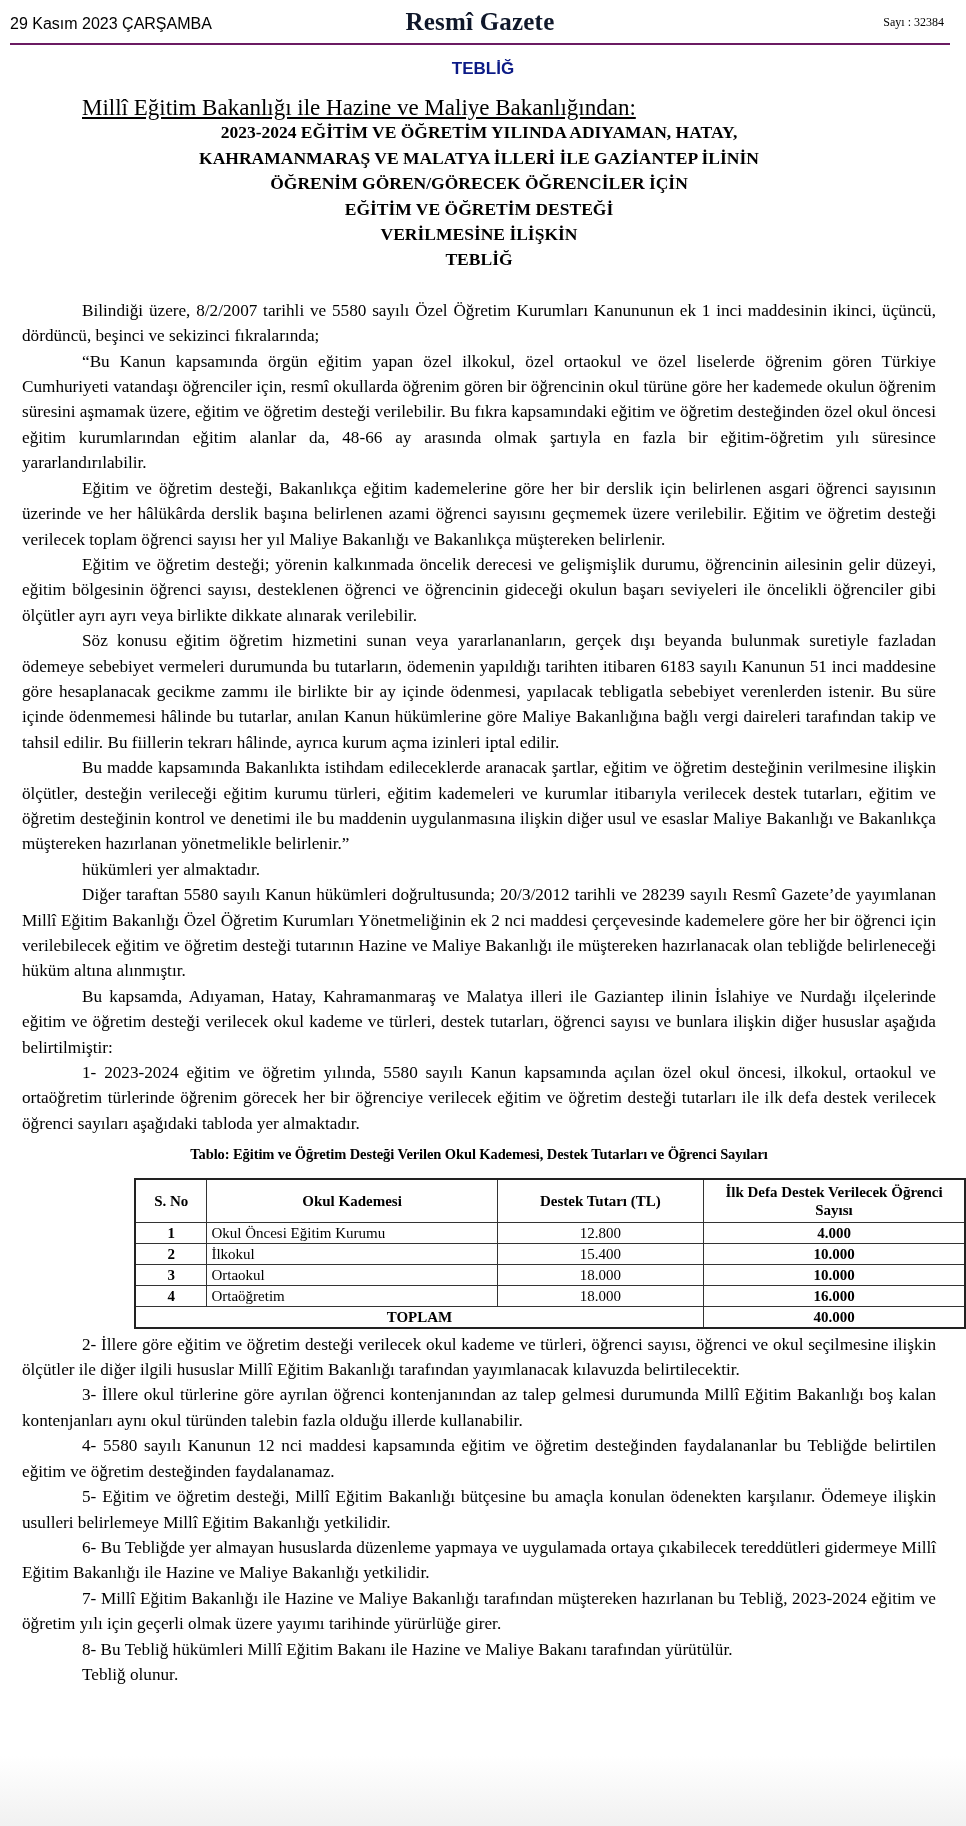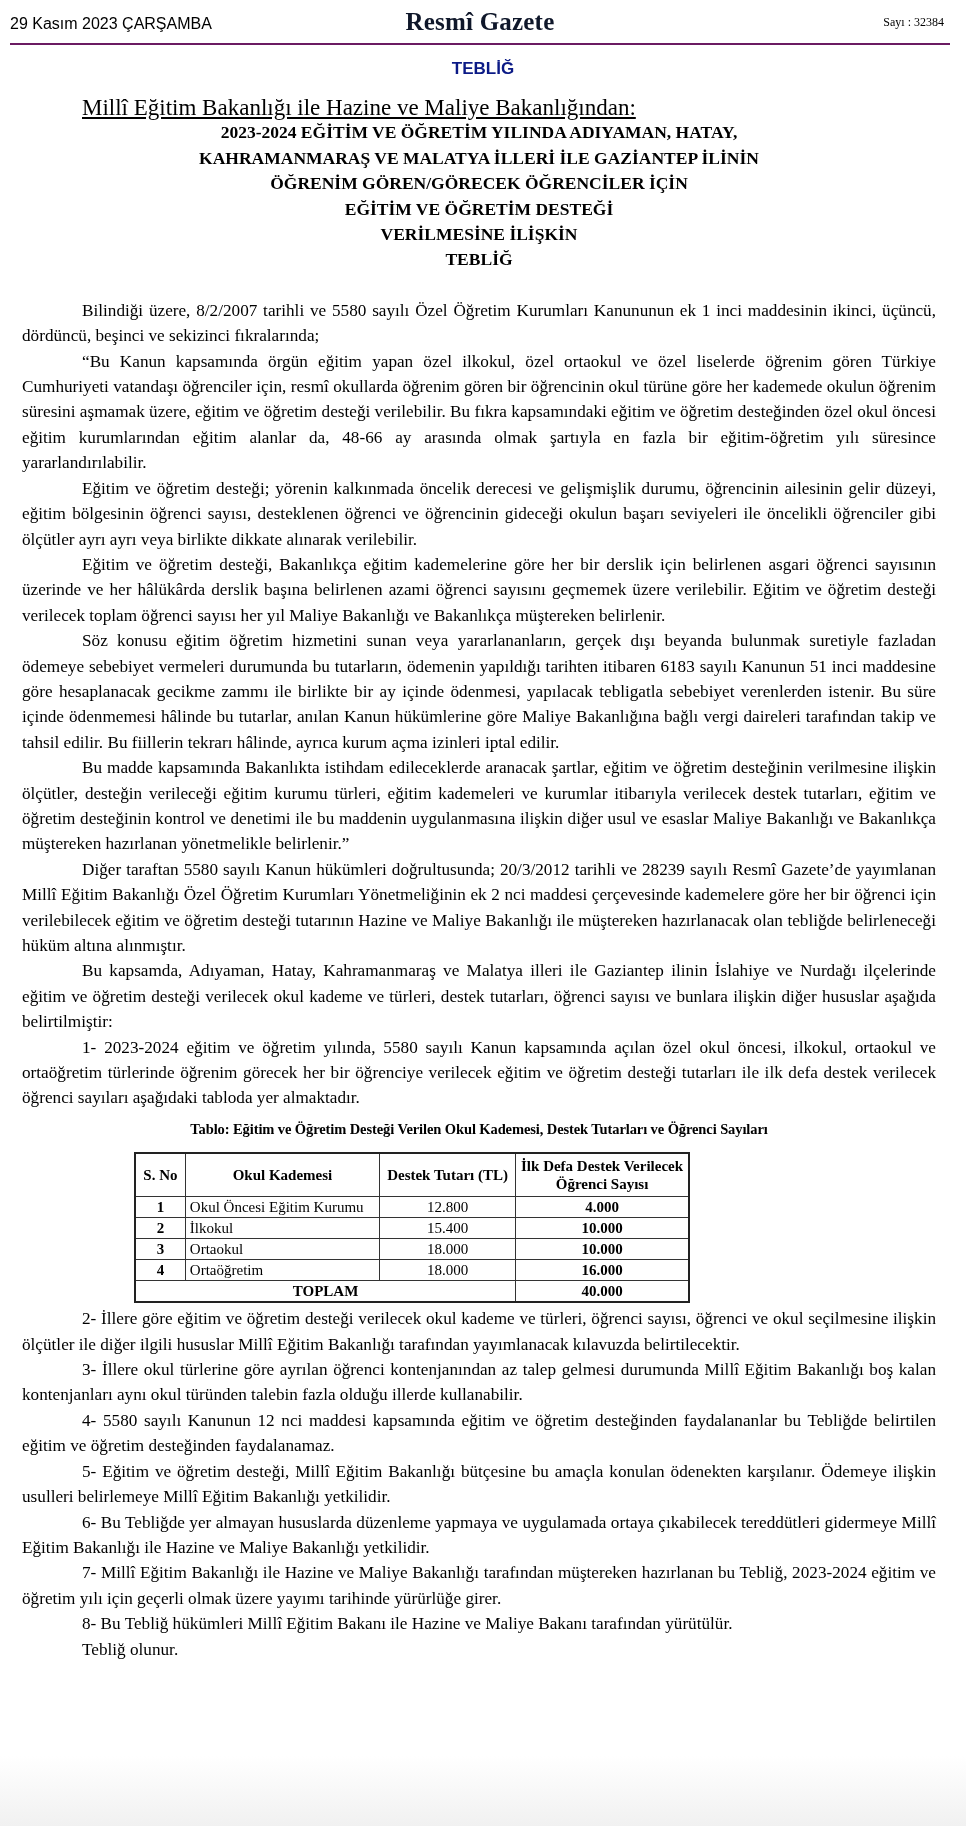--- a/index.html
+++ b/index.html
@@ -55,21 +55,21 @@
     text-align: center; font-weight: bold; font-size: 17.5px; line-height: 25.4px;
     margin-bottom: 25px;
   }
   .doc-title div { white-space: nowrap; }
   p { margin: 0; text-indent: 60px; }
   .tbl-caption {
     text-align: center; font-weight: bold; font-size: 14.5px;
     margin: 6px 0 10px 0; letter-spacing: -0.1px;
   }
   table.support {
-    margin-left: 112px; width: 556px; border-collapse: collapse;
+    margin-left: 112px; width: 832px; border-collapse: collapse;
     font-size: 15px; line-height: 18px; border: 2px solid #222; padding-left: 25px;
   }
   table.support th, table.support td {
     border: 1.5px solid #333; padding: 0 4px;
   }
   table.support th { font-weight: bold; height: 42px; text-align: center; }
   table.support td { height: 20px; }
   table.support td.c { text-align: center; }
   table.support td.l { text-align: left; }
   table.support td.b { font-weight: bold; text-align: center; }
@@ -94,24 +94,25 @@
     <div>2023-2024 EĞİTİM VE ÖĞRETİM YILINDA ADIYAMAN, HATAY,</div>
     <div>KAHRAMANMARAŞ VE MALATYA İLLERİ İLE GAZİANTEP İLİNİN</div>
     <div>ÖĞRENİM GÖREN/GÖRECEK ÖĞRENCİLER İÇİN</div>
     <div>EĞİTİM VE ÖĞRETİM DESTEĞİ</div>
     <div>VERİLMESİNE İLİŞKİN</div>
     <div>TEBLİĞ</div>
   </div>
 
   <p>Bilindiği üzere, 8/2/2007 tarihli ve 5580 sayılı Özel Öğretim Kurumları Kanununun ek 1 inci maddesinin ikinci, üçüncü, dördüncü, beşinci ve sekizinci fıkralarında;</p>
   <p>“Bu Kanun kapsamında örgün eğitim yapan özel ilkokul, özel ortaokul ve özel liselerde öğrenim gören Türkiye Cumhuriyeti vatandaşı öğrenciler için, resmî okullarda öğrenim gören bir öğrencinin okul türüne göre her kademede okulun öğrenim süresini aşmamak üzere, eğitim ve öğretim desteği verilebilir. Bu fıkra kapsamındaki eğitim ve öğretim desteğinden özel okul öncesi eğitim kurumlarından eğitim alanlar da, 48-66 ay arasında olmak şartıyla en fazla bir eğitim-öğretim yılı süresince yararlandırılabilir.</p>
+  <p>Eğitim ve öğretim desteği, Bakanlıkça eğitim kademelerine göre her bir derslik için belirlenen asgari öğrenci sayısının üzerinde ve her hâlükârda derslik başına belirlenen azami öğrenci sayısını geçmemek üzere verilebilir. Eğitim ve öğretim desteği verilecek toplam öğrenci sayısı her yıl Maliye Bakanlığı ve Bakanlıkça müştereken belirlenir.</p>
   <p>Eğitim ve öğretim desteği; yörenin kalkınmada öncelik derecesi ve gelişmişlik durumu, öğrencinin ailesinin gelir düzeyi, eğitim bölgesinin öğrenci sayısı, desteklenen öğrenci ve öğrencinin gideceği okulun başarı seviyeleri ile öncelikli öğrenciler gibi ölçütler ayrı ayrı veya birlikte dikkate alınarak verilebilir.</p>
-  <p>Eğitim ve öğretim desteği, Bakanlıkça eğitim kademelerine göre her bir derslik için belirlenen asgari öğrenci sayısının üzerinde ve her hâlükârda derslik başına belirlenen azami öğrenci sayısını geçmemek üzere verilebilir. Eğitim ve öğretim desteği verilecek toplam öğrenci sayısı her yıl Maliye Bakanlığı ve Bakanlıkça müştereken belirlenir.</p>
   <p>Söz konusu eğitim öğretim hizmetini sunan veya yararlananların, gerçek dışı beyanda bulunmak suretiyle fazladan ödemeye sebebiyet vermeleri durumunda bu tutarların, ödemenin yapıldığı tarihten itibaren 6183 sayılı Kanunun 51 inci maddesine göre hesaplanacak gecikme zammı ile birlikte bir ay içinde ödenmesi, yapılacak tebligatla sebebiyet verenlerden istenir. Bu süre içinde ödenmemesi hâlinde bu tutarlar, anılan Kanun hükümlerine göre Maliye Bakanlığına bağlı vergi daireleri tarafından takip ve tahsil edilir. Bu fiillerin tekrarı hâlinde, ayrıca kurum açma izinleri iptal edilir.</p>
   <p>Bu madde kapsamında Bakanlıkta istihdam edileceklerde aranacak şartlar, eğitim ve öğretim desteğinin verilmesine ilişkin ölçütler, desteğin verileceği eğitim kurumu türleri, eğitim kademeleri ve kurumlar itibarıyla verilecek destek tutarları, eğitim ve öğretim desteğinin kontrol ve denetimi ile bu maddenin uygulanmasına ilişkin diğer usul ve esaslar Maliye Bakanlığı ve Bakanlıkça müştereken hazırlanan yönetmelikle belirlenir.”</p>
+  <p>hükümleri yer almaktadır.</p>
   <p>Diğer taraftan 5580 sayılı Kanun hükümleri doğrultusunda; 20/3/2012 tarihli ve 28239 sayılı Resmî Gazete’de yayımlanan Millî Eğitim Bakanlığı Özel Öğretim Kurumları Yönetmeliğinin ek 2 nci maddesi çerçevesinde kademelere göre her bir öğrenci için verilebilecek eğitim ve öğretim desteği tutarının Hazine ve Maliye Bakanlığı ile müştereken hazırlanacak olan tebliğde belirleneceği hüküm altına alınmıştır.</p>
   <p>Bu kapsamda, Adıyaman, Hatay, Kahramanmaraş ve Malatya illeri ile Gaziantep ilinin İslahiye ve Nurdağı ilçelerinde eğitim ve öğretim desteği verilecek okul kademe ve türleri, destek tutarları, öğrenci sayısı ve bunlara ilişkin diğer hususlar aşağıda belirtilmiştir:</p>
   <p>1- 2023-2024 eğitim ve öğretim yılında, 5580 sayılı Kanun kapsamında açılan özel okul öncesi, ilkokul, ortaokul ve ortaöğretim türlerinde öğrenim görecek her bir öğrenciye verilecek eğitim ve öğretim desteği tutarları ile ilk defa destek verilecek öğrenci sayıları aşağıdaki tabloda yer almaktadır.</p>
 
   <div class="tbl-caption">Tablo: Eğitim ve Öğretim Desteği Verilen Okul Kademesi, Destek Tutarları ve Öğrenci Sayıları</div>
 
   <table class="support">
     <colgroup>
       <col style="width:60px">
         <col style="width:242px">

